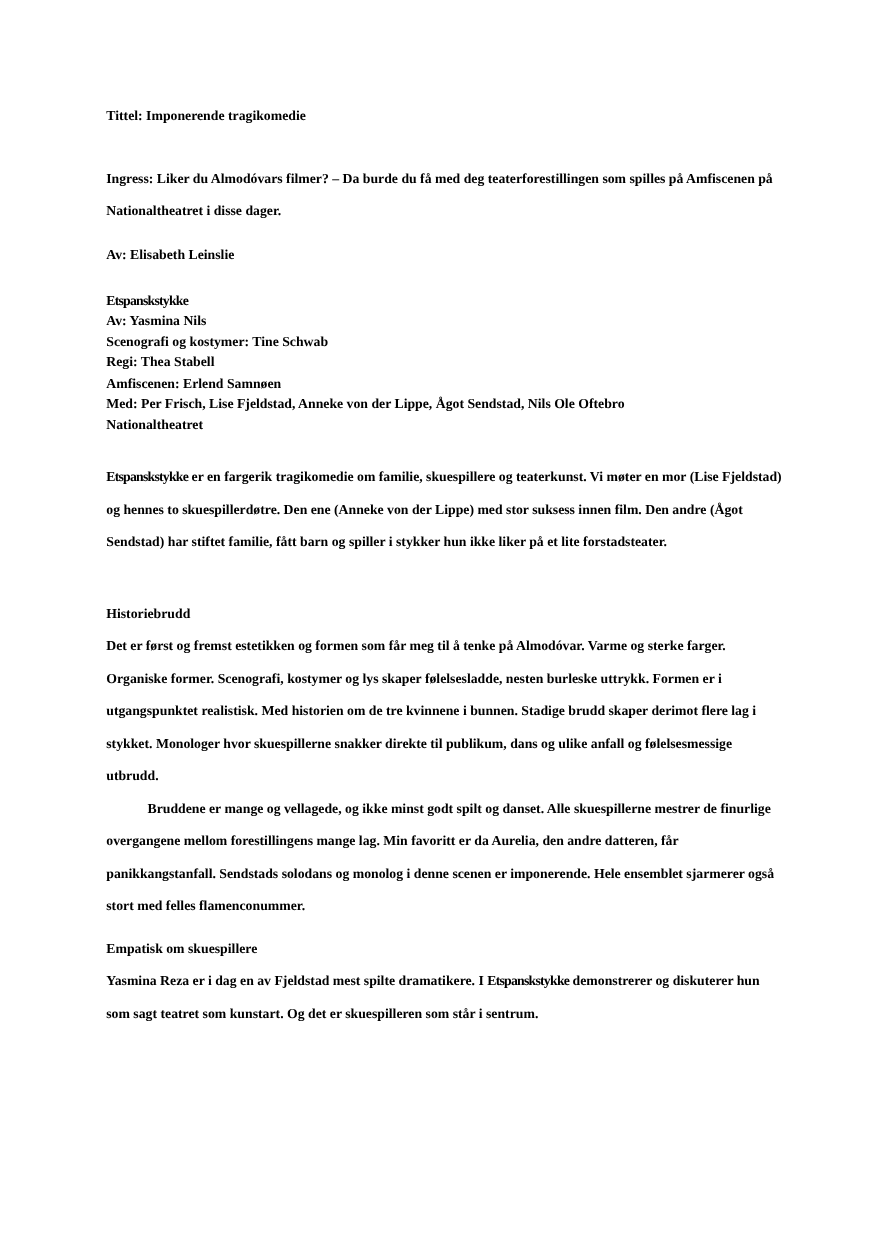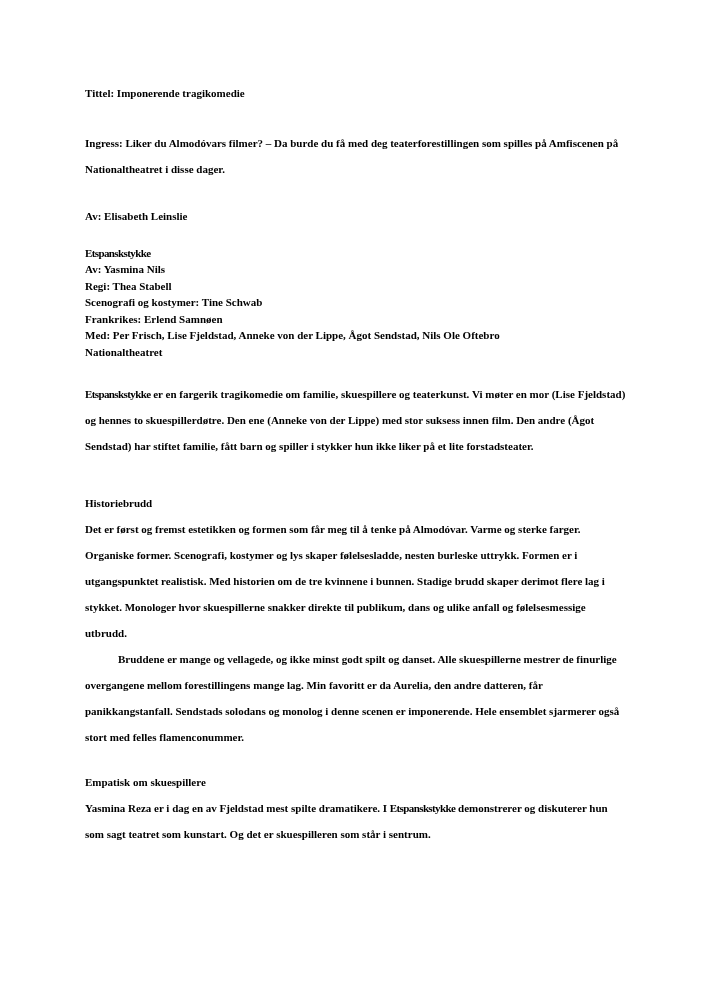--- a/index.html
+++ b/index.html
@@ -25,42 +25,42 @@
     width: 100%;
   }
   p { margin: 0; font-weight: bold; }
   .bold { font-weight: 700; }
   .title {
     line-height: 26px;
     margin-bottom: 24px;
   }
   .ingress {
     line-height: 26px;
-    margin-bottom: 26px;
+    margin-bottom: 14px;
   }
   .byline {
     line-height: 16.5px;
     margin-bottom: 20px;
   }
   .credits {
     margin-bottom: 21px;
   }
   .credit-line {
     line-height: 16.5px;
   }
   .para {
     line-height: 26px;
   }
   .heading-1 {
     line-height: 26px;
     margin-top: 31px;
   }
   .heading-2 {
     line-height: 26px;
-    margin-top: 19px;
+    margin-top: 8px;
   }
   .indent-first {
     text-indent: 33px;
   }
   
   .condensed {
     letter-spacing: -0.6px;
     word-spacing: -2.2px;
   }
 </style>
@@ -72,23 +72,23 @@
 
     <p class="title bold">Tittel: Imponerende tragikomedie</p>
 
     <p class="ingress bold">Ingress: Liker du Almodóvars filmer? – Da burde du få med deg teaterforestillingen som spilles på Amfiscenen på Nationaltheatret i disse dager.</p>
 
     <p class="byline">Av: Elisabeth Leinslie</p>
 
     <div class="credits">
       <p class="credit-line condensed">Et spansk stykke</p>
       <p class="credit-line">Av: Yasmina Nils</p>
+      <p class="credit-line">Scenografi og kostymer: Tine Schwab</p>
       <p class="credit-line">Regi: Thea Stabell</p>
-      <p class="credit-line">Scenografi og kostymer: Tine Schwab</p>
-      <p class="credit-line">Frankrikes: Erlend Samnøen</p>
+      <p class="credit-line">Amfiscenen: Erlend Samnøen</p>
       <p class="credit-line">Med: Per Frisch, Lise Fjeldstad, Anneke von der Lippe, Ågot Sendstad, Nils Ole Oftebro</p>
       <p class="credit-line">Nationaltheatret</p>
     </div>
 
     <p class="para"><span class="condensed">Et spansk stykke</span><span> er en fargerik tragikomedie om familie, skuespillere og teaterkunst. Vi møter en mor (Lise Fjeldstad) og hennes to skuespillerdøtre. Den ene (Anneke von der Lippe) med stor suksess innen film. Den andre (Ågot Sendstad) har stiftet familie, fått barn og spiller i stykker hun ikke liker på et lite forstadsteater.</span></p>
 
     <p class="heading-1 bold">Historiebrudd</p>
 
     <p class="para">Det er først og fremst estetikken og formen som får meg til å tenke på Almodóvar. Varme og sterke farger. Organiske former. Scenografi, kostymer og lys skaper følelsesladde, nesten burleske uttrykk. Formen er i utgangspunktet realistisk. Med historien om de tre kvinnene i bunnen. Stadige brudd skaper derimot flere lag i stykket. Monologer hvor skuespillerne snakker direkte til publikum, dans og ulike anfall og følelsesmessige utbrudd.</p>
 

